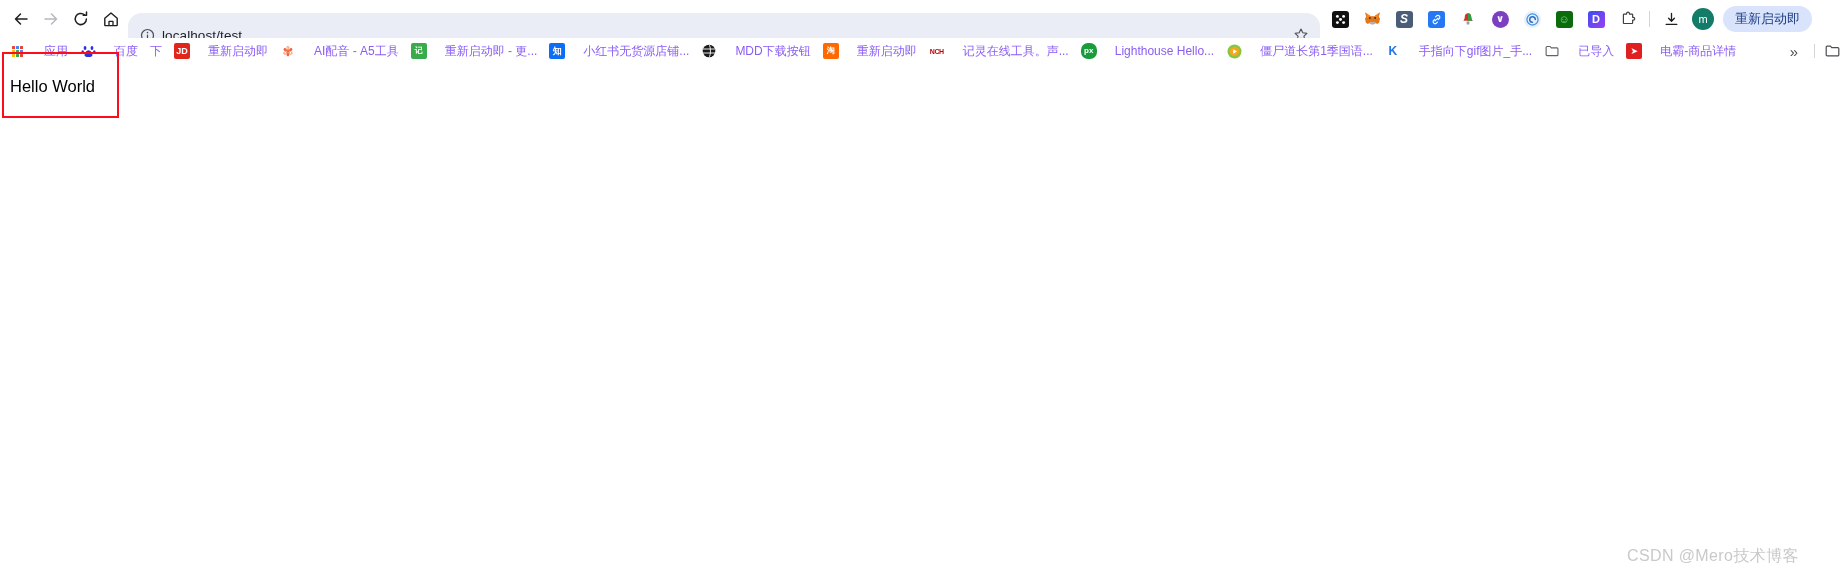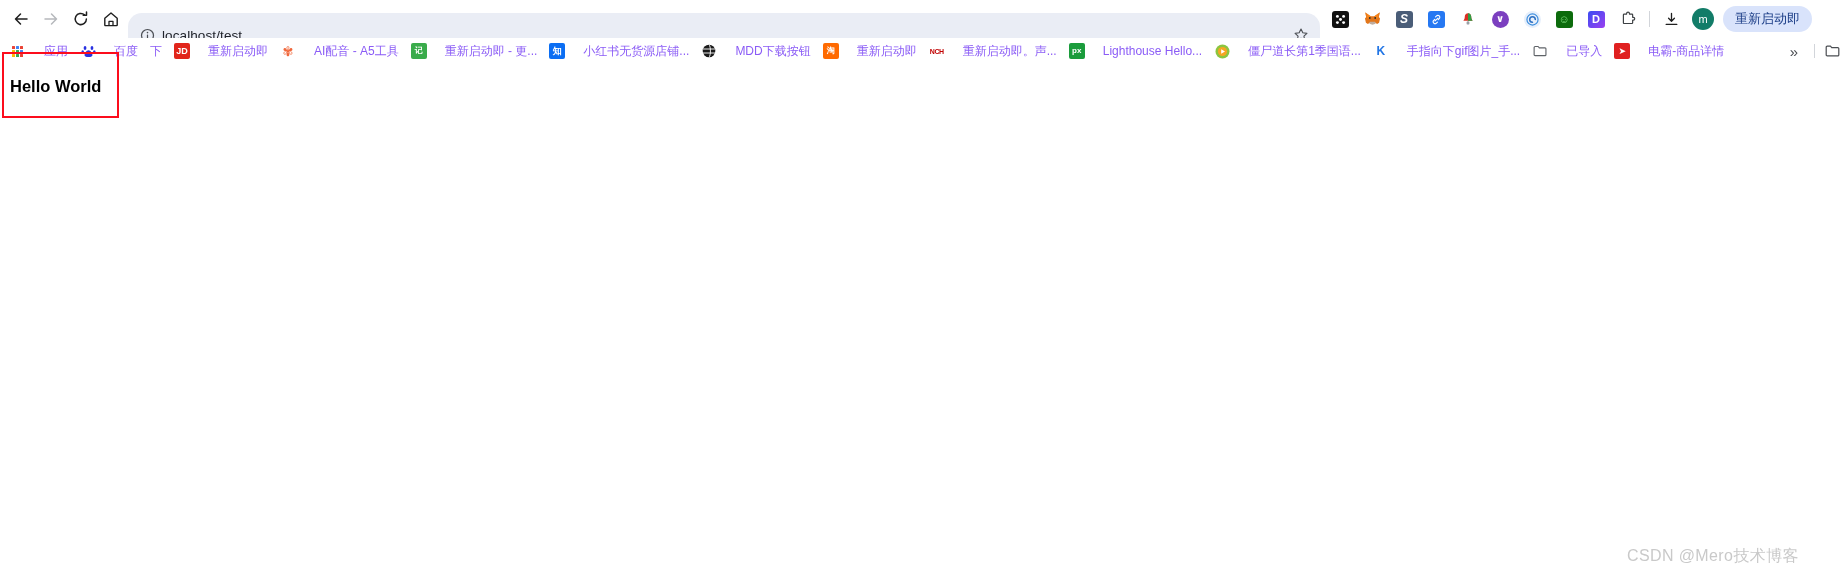--- a/index.html
+++ b/index.html
@@ -141,21 +141,20 @@
   
   .page {
     position: absolute; top: 64px; left: 0;
     width: 1847px; height: 515px;
     background: #ffffff;
   }
   .hello {
     position: absolute; left: 10px; top: 13px;
     font-size: 16.5px; color: #000;
     font-family: "Liberation Sans", "DejaVu Sans", sans-serif;
-    font-weight: bold;
   }
   .annot-box {
     position: absolute;
     left: 2px; top: -12px;
     width: 117px; height: 66px;
     border: 2px solid #fc0d1c;
     pointer-events: none;
   }
   .watermark {
     position: absolute;
@@ -381,25 +380,25 @@
       <span class="bm-lbl">MDD下载按钮</span>
     </div>
 
     <div class="bm">
       <span class="bm-ico" style="background:#ff6a00;font-size:8px;">淘</span>
       <span class="bm-lbl">重新启动即</span>
     </div>
 
     <div class="bm">
       <span class="bm-ico" style="color:#c00000;font-size:7px;letter-spacing:-0.5px;">NCH</span>
-      <span class="bm-lbl">重新启动即。声...</span>
-    </div>
-
-    <div class="bm">
-      <span class="bm-ico" style="background:#1b9c3c;font-size:8px;">px</span>
+      <span class="bm-lbl">记灵在线工具。声...</span>
+    </div>
+
+    <div class="bm">
+      <span class="bm-ico" style="background:#1b9c3c;font-size:8px;border-radius:7px;">px</span>
       <span class="bm-lbl">Lighthouse Hello...</span>
     </div>
 
     <div class="bm">
       <span class="bm-ico">
         <svg width="15" height="15" viewBox="0 0 15 15" aria-hidden="true">
           <circle cx="7.5" cy="7.5" r="7" fill="#8bc53f"></circle>
           <circle cx="7.5" cy="7.5" r="4.6" fill="#f5a623"></circle>
           <path d="M6.2 5.2l3.8 2.3-3.8 2.3z" fill="#fff"></path>
         </svg>

